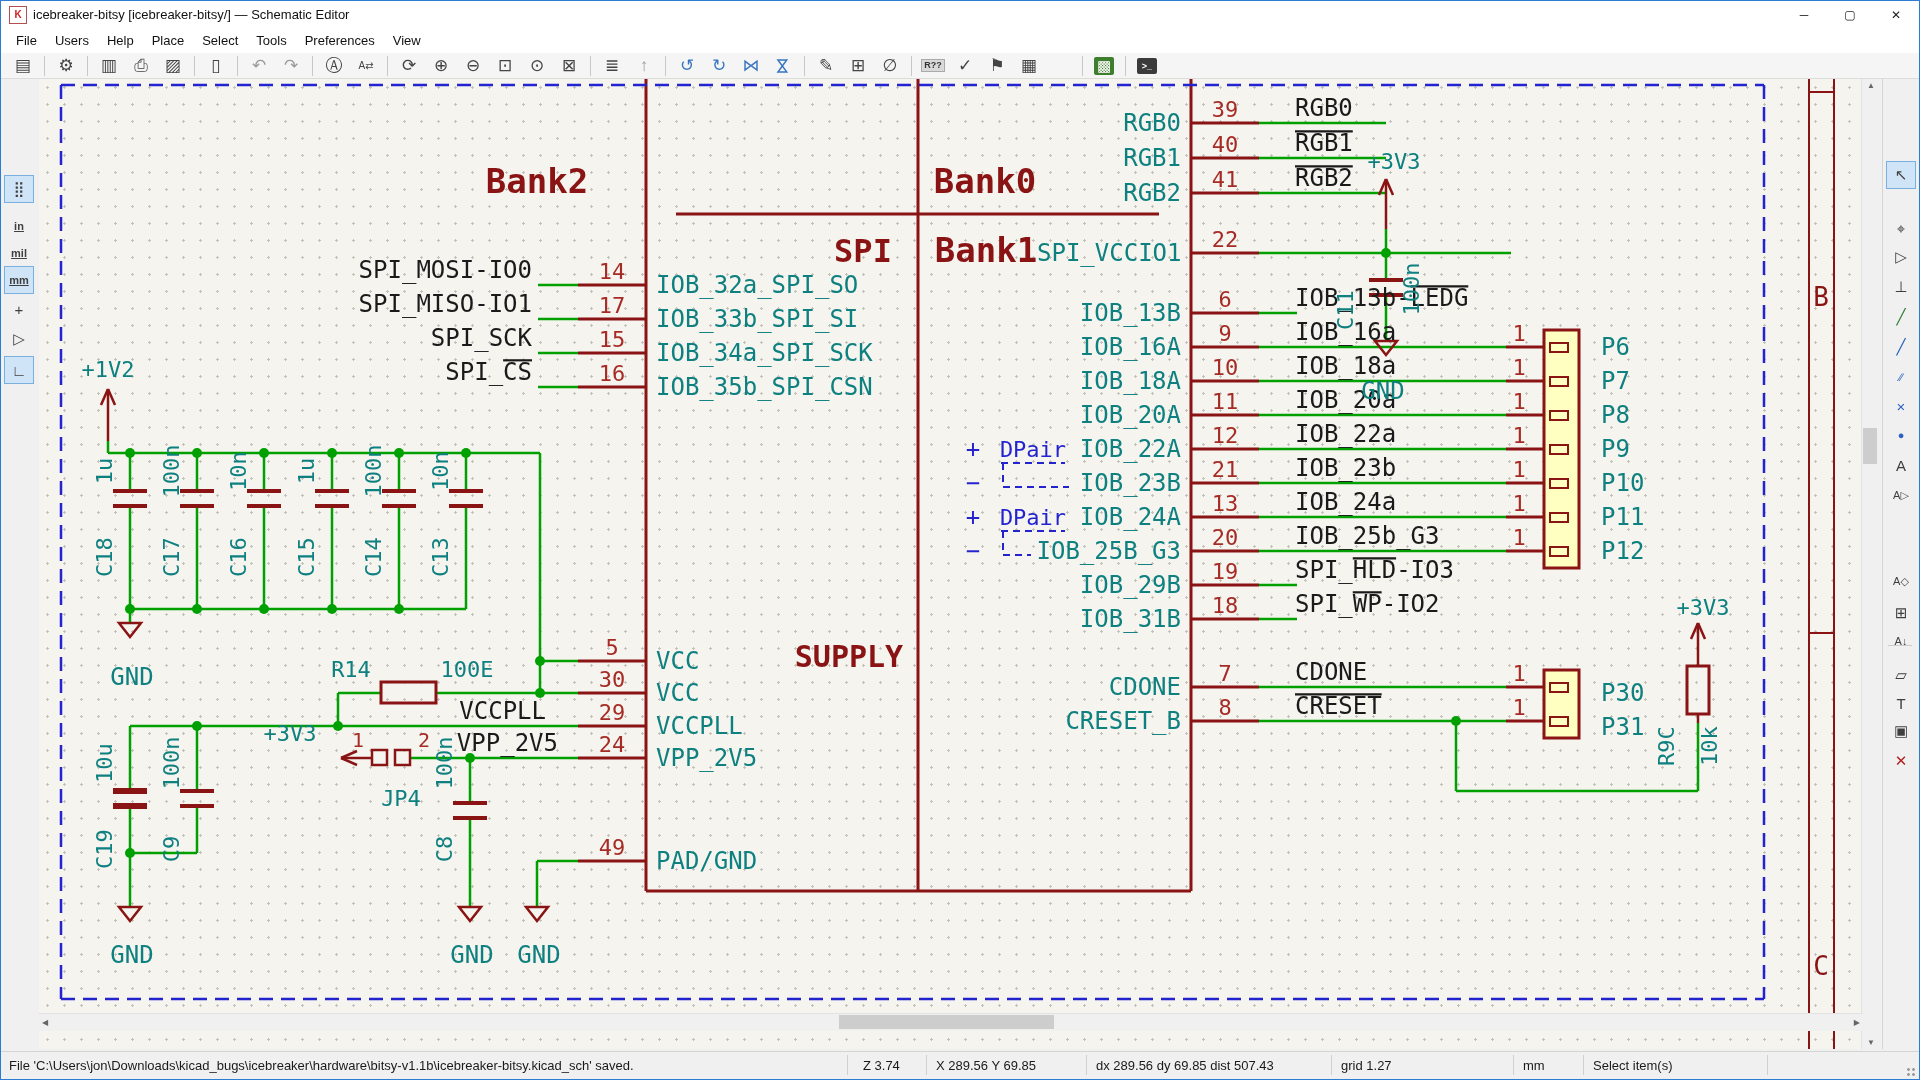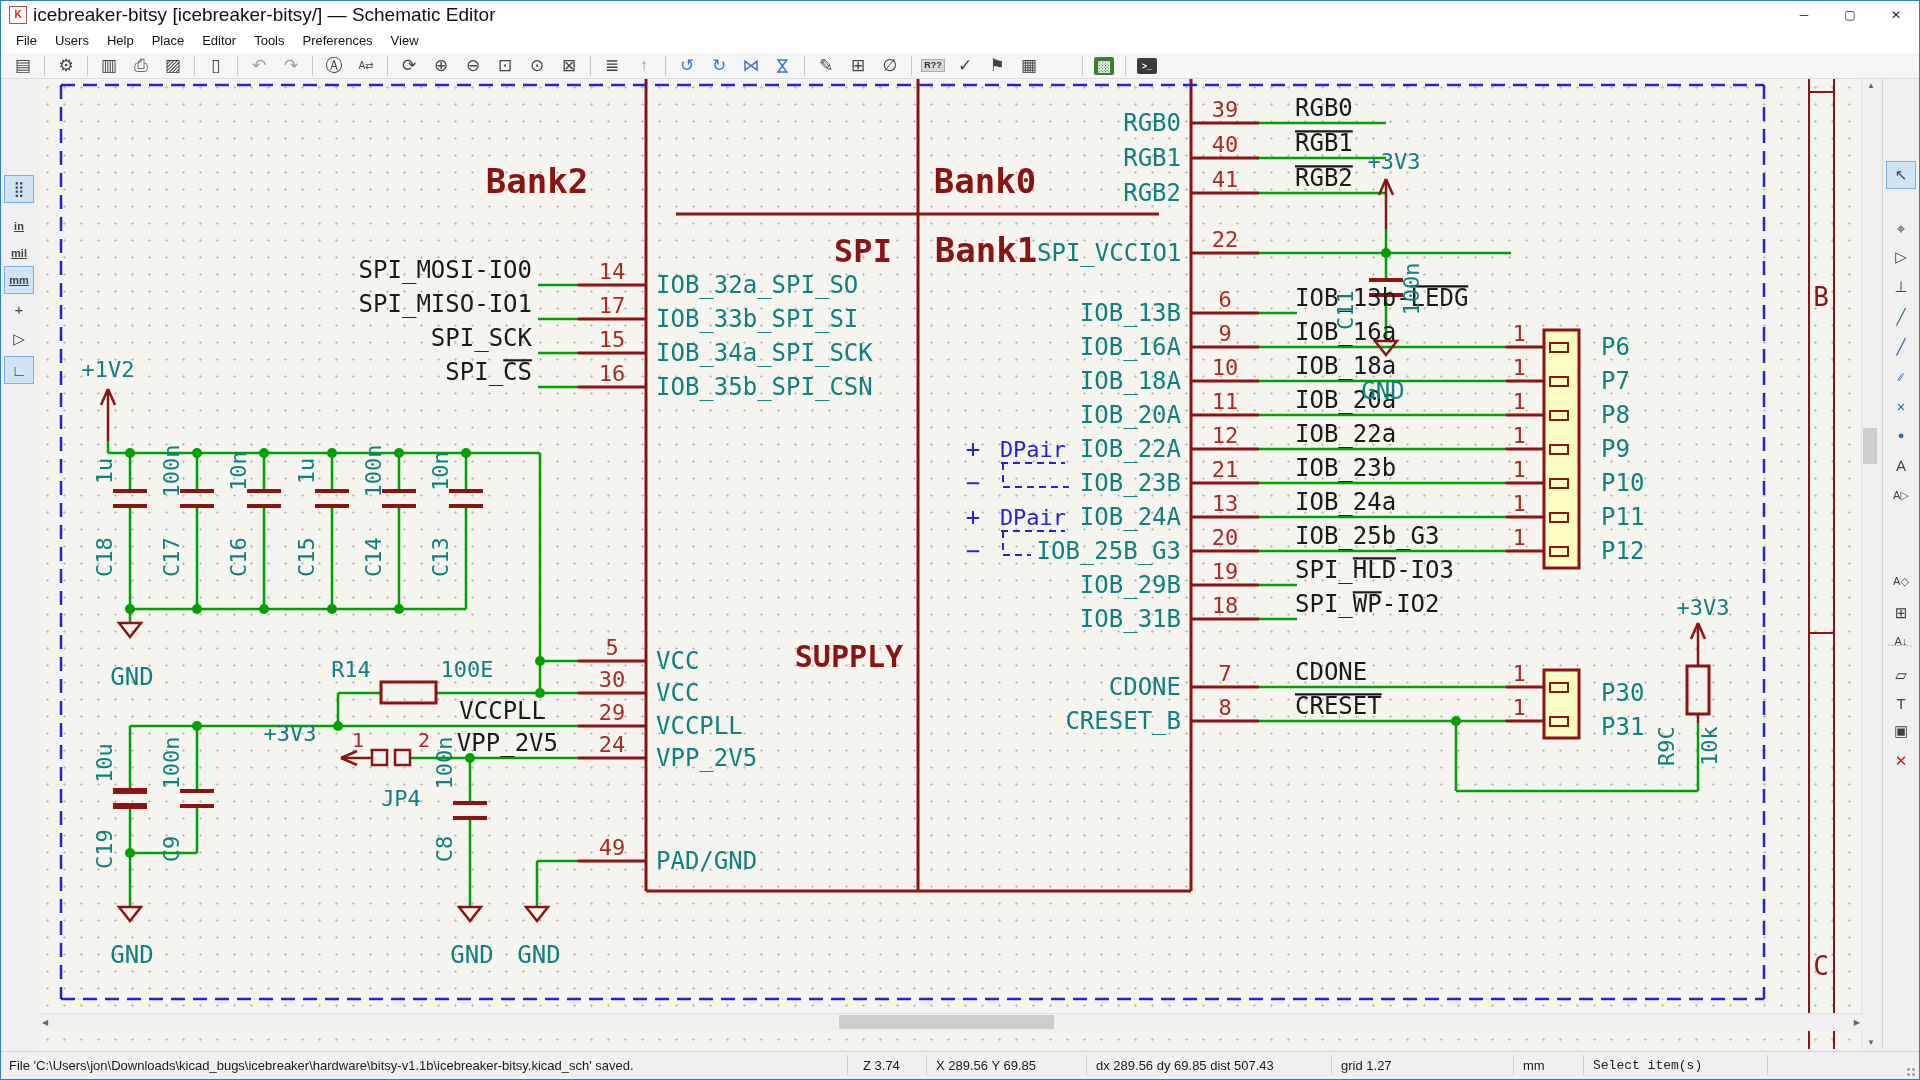--- a/index.html
+++ b/index.html
@@ -1,20 +1,20 @@
 <!DOCTYPE html>
 <html><head>
 <meta charset="utf-8">
 <style>
   html,body{margin:0;padding:0;background:#e8e8e8;font-family:"Liberation Sans",sans-serif;}
   #app{position:relative;width:1918px;height:1078px;background:#f0f0f0;border:1px solid #2B7CD3;overflow:hidden;}
   
   #titlebar{position:absolute;left:0;top:0;width:100%;height:27px;background:#ffffff;display:flex;align-items:center;}
   #appicon{width:16px;height:16px;margin:0 6px 0 8px;border:1px solid #b05050;background:#fff;color:#c22;font-weight:bold;font-size:10px;display:flex;align-items:center;justify-content:center;}
-  #title-text{font-size:19px;color:#111;}
+  #title-text{font-size:13px;color:#111;}
   #wincontrols{position:absolute;right:0;top:0;height:27px;display:flex;}
   .winbtn{width:46px;height:27px;display:flex;align-items:center;justify-content:center;font-size:12px;color:#222;}
   
   #menubar{position:absolute;left:0;top:27px;width:100%;height:25px;background:#ffffff;display:flex;align-items:center;padding-left:6px;box-sizing:border-box;}
   .menu-item{padding:3px 9px;font-size:13px;color:#111;}
   
   #toolbar{position:absolute;left:0;top:52px;width:100%;height:26px;background:#f5f5f5;border-bottom:1px solid #dcdcdc;display:flex;align-items:center;padding-left:6px;box-sizing:border-box;}
   .tbtn{width:28px;height:24px;margin:0 2px;display:flex;align-items:center;justify-content:center;font-size:17px;color:#444;}
   .tsep{width:1px;height:20px;background:#c8c8c8;margin:0 5px;}
   .tbtn.gray{color:#9a9a9a}.tbtn.blue{color:#3a77c2}
@@ -56,21 +56,21 @@
         <div class="winbtn">─</div>
         <div class="winbtn">▢</div>
         <div class="winbtn">✕</div>
       </div>
   </div>
   <div id="menubar">
       <div class="menu-item">File</div>
       <div class="menu-item">Users</div>
       <div class="menu-item">Help</div>
       <div class="menu-item">Place</div>
-      <div class="menu-item">Editor</div>
+      <div class="menu-item">Select</div>
       <div class="menu-item">Tools</div>
       <div class="menu-item">Preferences</div>
       <div class="menu-item">View</div>
     </div>
   <div id="toolbar">
       <div class="tbtn">▤</div>
       <div class="tsep"></div>
       <div class="tbtn">⚙</div>
       <div class="tsep"></div>
       <div class="tbtn">▥</div>
@@ -522,17 +522,17 @@
     <span class="sfield" style="left:856px;margin-left:6px;">Z 3.74</span>
     <span class="ssep" style="left:925px;"></span>
     <span class="sfield" style="left:935px;">X 289.56 Y 69.85</span>
     <span class="ssep" style="left:1085px;"></span>
     <span class="sfield" style="left:1095px;">dx 289.56  dy 69.85  dist 507.43</span>
     <span class="ssep" style="left:1330px;"></span>
     <span class="sfield" style="left:1340px;">grid 1.27</span>
     <span class="ssep" style="left:1512px;"></span>
     <span class="sfield" style="left:1522px;">mm</span>
     <span class="ssep" style="left:1582px;"></span>
-    <span class="sfield" style="left:1592px;font-family:Liberation Mono, monospace;">Select item(s)</span>
+    <span class="sfield" style="left:1592px;">Select item(s)</span>
     <span class="ssep" style="left:1766px;"></span>
     <div id="grip"></div>
   </div>
 </div>
 
 </body></html>

